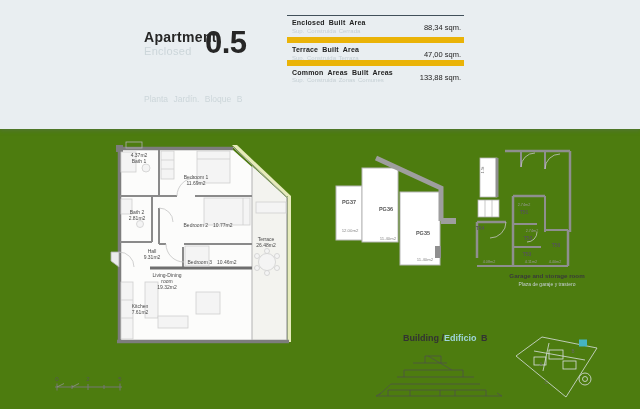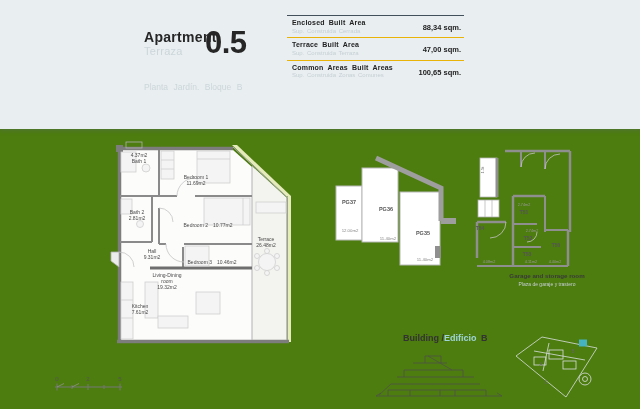--- a/index.html
+++ b/index.html
@@ -5,56 +5,56 @@
   html,body{margin:0;padding:0;background:#fff;}
   .canvas{position:relative;width:640px;height:409px;background:#4d7c0f;overflow:hidden;
           font-family:"Liberation Sans", sans-serif;color:#262626;}
   .band{position:absolute;left:0;top:0;width:640px;height:129px;background:#e9eef1;
         box-shadow:0 2px 4px rgba(90,105,112,.35);}
   .abs{position:absolute;}
   .apartment{left:144px;top:29px;font-size:14px;font-weight:bold;letter-spacing:.3px;word-spacing:2px;}
   .vivienda{left:144px;top:45px;font-size:11px;color:#ccd6da;letter-spacing:.3px;}
   .unitnum{left:205px;top:29px;font-size:31px;font-weight:bold;line-height:27px;letter-spacing:-.5px;}
   .floorlbl{left:144px;top:85px;font-size:9.5px;font-weight:bold;word-spacing:3px;}
-  .floorlbl-es{left:144px;top:82px;font-size:8.5px;color:#ccd6da;word-spacing:3px;}
+  .floorlbl-es{left:144px;top:94px;font-size:8.5px;color:#ccd6da;word-spacing:3px;}
   .area-table{position:absolute;left:287px;top:15px;width:177px;}
-  .arow{position:relative;height:22.4px;border-top:1px solid #eab308;box-sizing:border-box;
+  .arow{position:relative;height:22.4px;border-top:6px solid #eab308;box-sizing:border-box;
         padding:3px 0 0 5px;}
   .arow.first{border-top:1.6px solid #41505a;}
   .alabel{display:block;font-size:7px;font-weight:bold;color:#222;letter-spacing:.2px;word-spacing:2px;}
   .asub{display:block;font-size:6px;color:#c6d0d5;margin-top:1.5px;word-spacing:1px;}
-  .aval{position:absolute;right:3px;top:7px;font-size:7.5px;font-weight:bold;color:#222;}
+  .aval{position:absolute;right:3px;top:7px;font-size:7.5px;font-weight:normal;color:#222;}
   svg text{font-family:"Liberation Sans", sans-serif;}
 </style>
 </head>
 <body>
 
 <div class="canvas">
 
   <div class="band"></div>
   <div class="abs apartment">Apartment</div>
-  <div class="abs vivienda">Terraza</div>
+  <div class="abs vivienda">Enclosed</div>
   <div class="abs unitnum">0.5</div>
   <div class="abs floorlbl-es">Planta Jardín. Bloque B</div>
 
   <div class="area-table">
     <div class="arow first">
       <span class="alabel">Enclosed Built Area</span>
       <span class="asub">Sup. Construida Cerrada</span>
       <span class="aval">88,34 sqm.</span>
     </div>
     <div class="arow">
       <span class="alabel">Terrace Built Area</span>
       <span class="asub">Sup. Construida Terraza</span>
       <span class="aval">47,00 sqm.</span>
     </div>
     <div class="arow">
       <span class="alabel">Common Areas Built Areas</span>
       <span class="asub">Sup. Construida Zonas Comunes</span>
-      <span class="aval">100,65 sqm.</span>
+      <span class="aval">133,88 sqm.</span>
     </div>
   </div>
 
   <svg class="abs" style="left:0;top:0" width="640" height="409" viewBox="0 0 640 409">
 
     <g>
       <polygon points="120,150 233,150 252,167 252,340 120,340" fill="#fcfcfb"></polygon>
       <polygon points="252,166 287,198 287,340 252,340" fill="#f3f3ef"></polygon>
       <polygon points="232,145 237,145 291,196 286,196" fill="#e6ebbb"></polygon>
       <rect x="287.5" y="196" width="3.5" height="146" fill="#e6ebbb"></rect>

